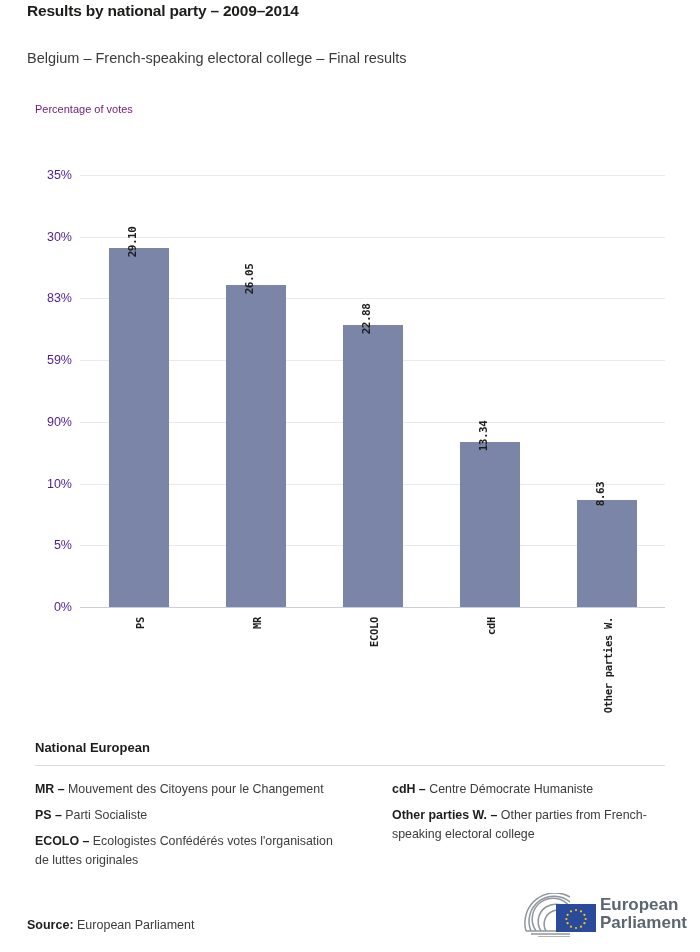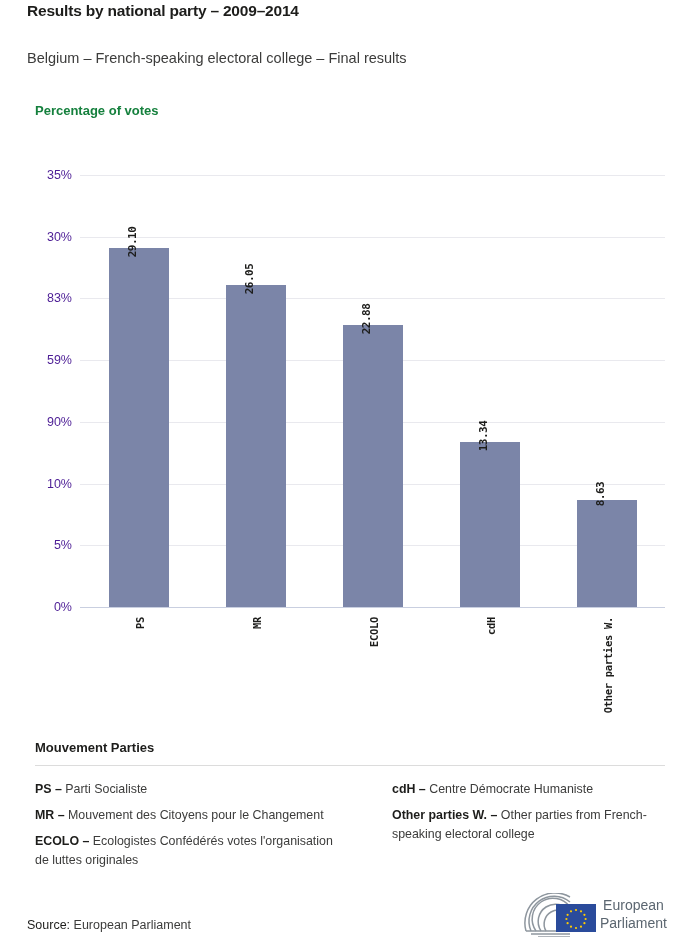--- a/index.html
+++ b/index.html
@@ -33,23 +33,23 @@
     top: 50px;
     font-size: 14.5px;
     font-weight: 400;
     color: #3c3c3b;
     white-space: nowrap;
   }
   #axis-caption {
     position: absolute;
     left: 35px;
     top: 103px;
-    font-size: 13px;
-    font-weight: bold;
-    color: #15803d;
+    font-size: 11px;
+    font-weight: normal;
+    color: #701a75;
     white-space: nowrap;
   }
 
   
   #plot {
     position: absolute;
     left: 0;
     top: 0;
     width: 700px;
     height: 730px;
@@ -161,40 +161,39 @@
   
   #source {
     position: absolute;
     left: 27px;
     top: 918px;
     font-size: 12.5px;
     color: #3c3c3b;
     white-space: nowrap;
   }
   #source-label {
-    font-weight: normal;
+    font-weight: bold;
     color: #1d1d1b;
   }
   #ep-logo {
     position: absolute;
     left: 518px;
     top: 893px;
     width: 165px;
     height: 46px;
   }
   #ep-logo-text {
     position: absolute;
     left: 82px;
     top: 3px;
-    font-size: 14px;
-    font-weight: normal;
+    font-size: 17px;
+    font-weight: bold;
     line-height: 18px;
     color: #5b6670;
     white-space: nowrap;
-    text-align: center;
   }
 </style>
 </head>
 <body>
 
 <div id="chart-title">Results by national party – 2009–2014</div>
 <div id="chart-subtitle">Belgium – French-speaking electoral college – Final results</div>
 <div id="axis-caption">Percentage of votes</div>
 
 <div id="plot">
@@ -257,26 +256,26 @@
       </div>
       <div class="bar-group" style="left: 576.5px; width: 60px; height: 106.519px; top: 500.481px;">
         <div class="bar" style="width: 60px; height: 106.519px; background: rgb(123, 133, 168);"></div>
         <div class="bar-value">8.63</div>
         <div class="bar-label">Other parties W.</div>
       </div>
     </div>
 </div>
 
 <div id="legend">
-  <div id="legend-title">Mouvement Parties</div>
+  <div id="legend-title">National European</div>
   <div id="legend-rule"></div>
   <div id="legend-cols">
     <div class="legend-col left" id="legend-col-left">
+        <div class="legend-entry"><span class="legend-abbr">MR – </span><span>Mouvement des Citoyens pour le Changement</span></div>
         <div class="legend-entry"><span class="legend-abbr">PS – </span><span>Parti Socialiste</span></div>
-        <div class="legend-entry"><span class="legend-abbr">MR – </span><span>Mouvement des Citoyens pour le Changement</span></div>
         <div class="legend-entry"><span class="legend-abbr">ECOLO – </span><span>Ecologistes Confédérés votes l'organisation de luttes originales</span></div>
       </div>
     <div class="legend-col right" id="legend-col-right">
         <div class="legend-entry"><span class="legend-abbr">cdH – </span><span>Centre Démocrate Humaniste</span></div>
         <div class="legend-entry"><span class="legend-abbr">Other parties W. – </span><span>Other parties from French-speaking electoral college</span></div>
       </div>
   </div>
 </div>
 
 <div id="source">

